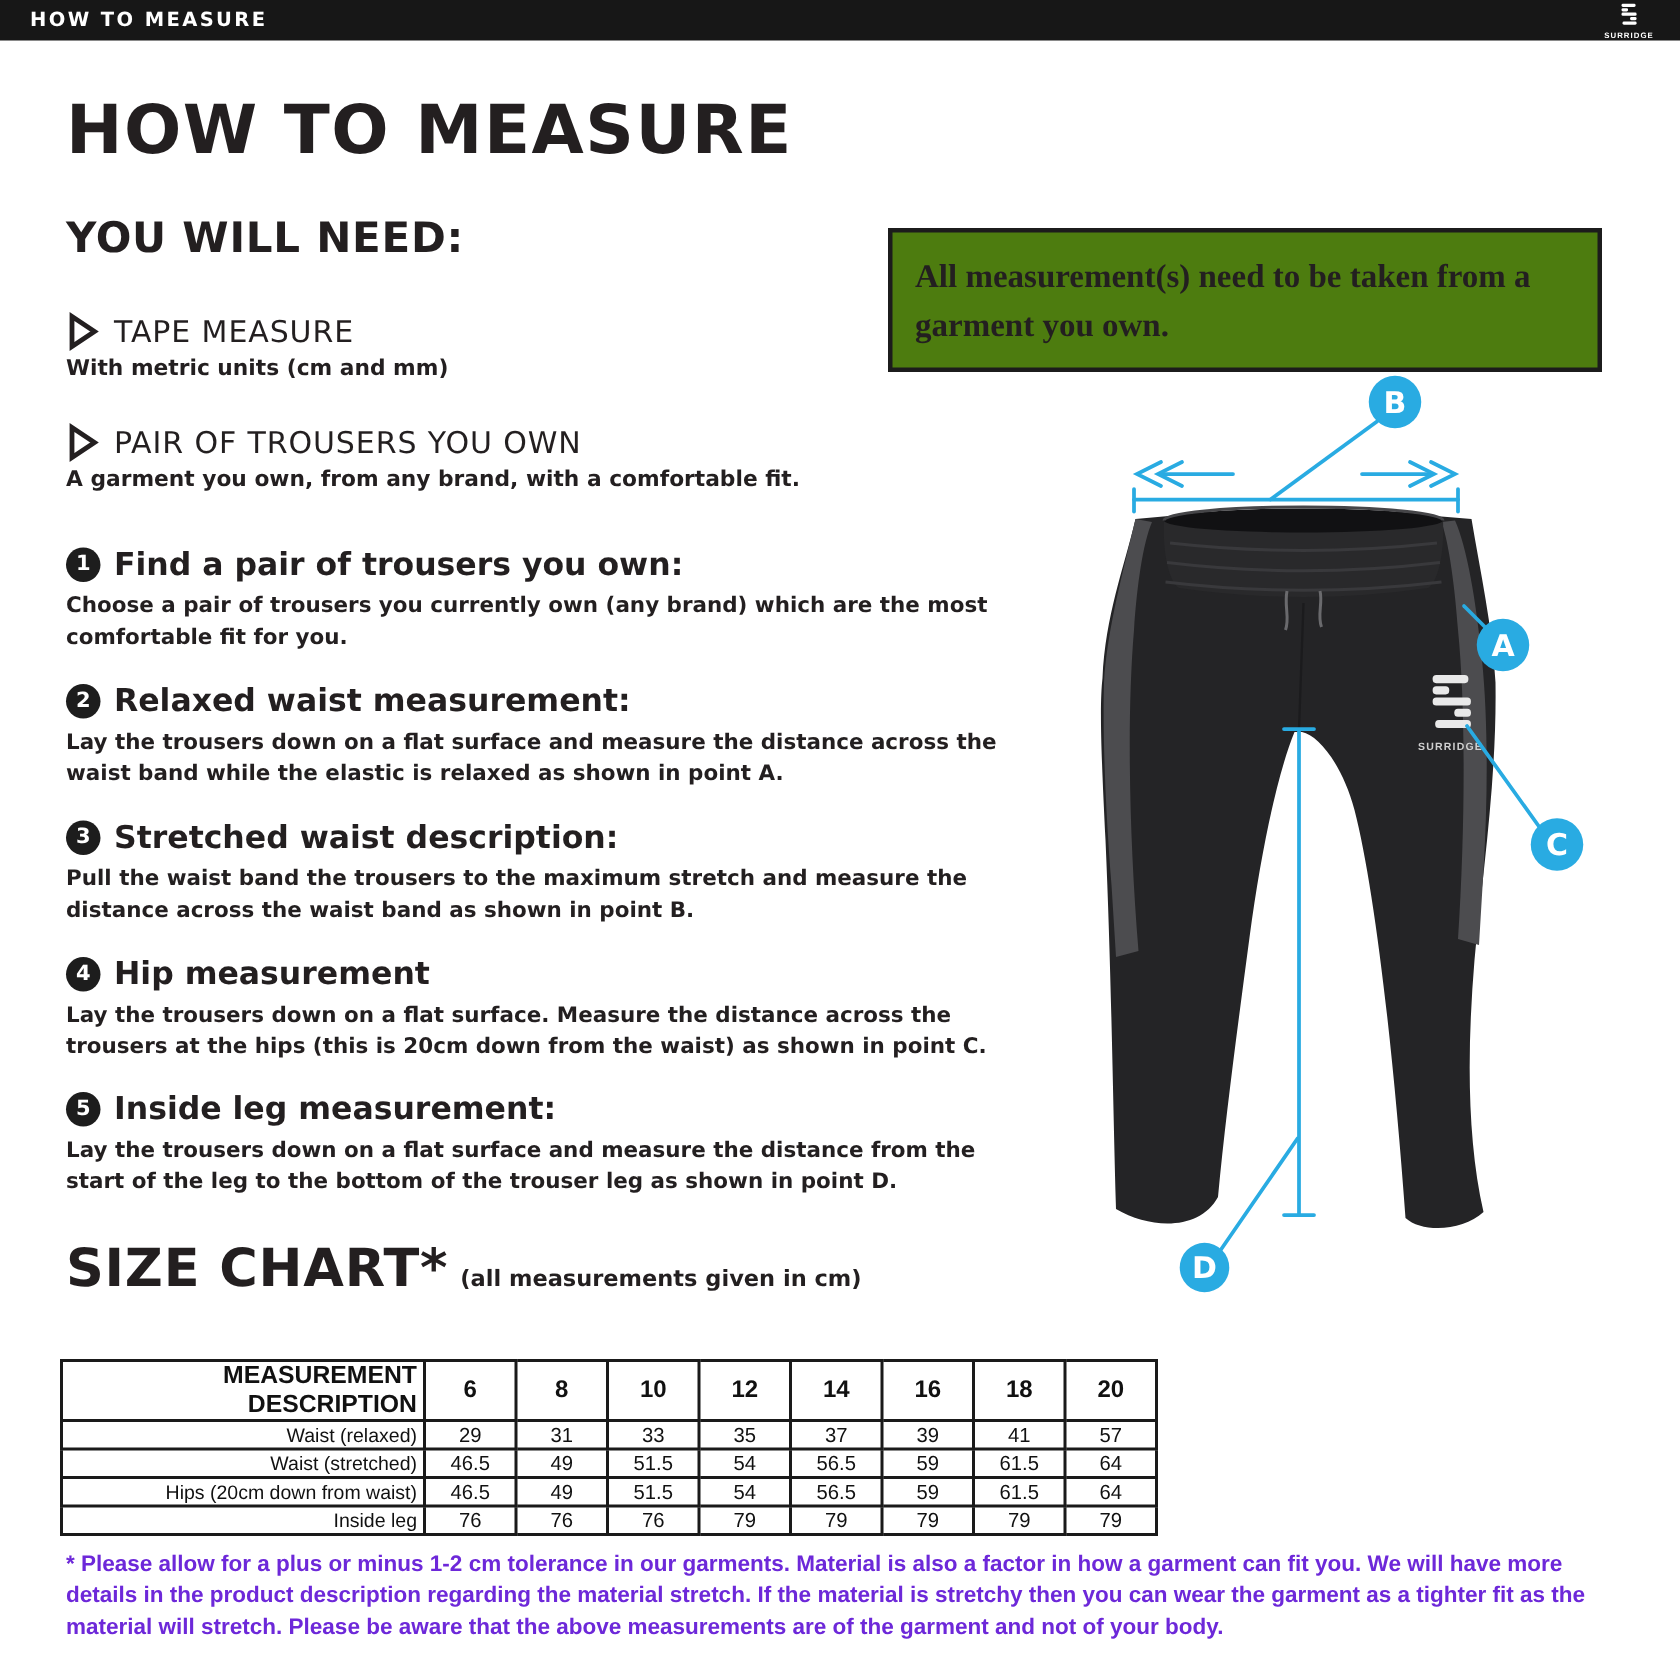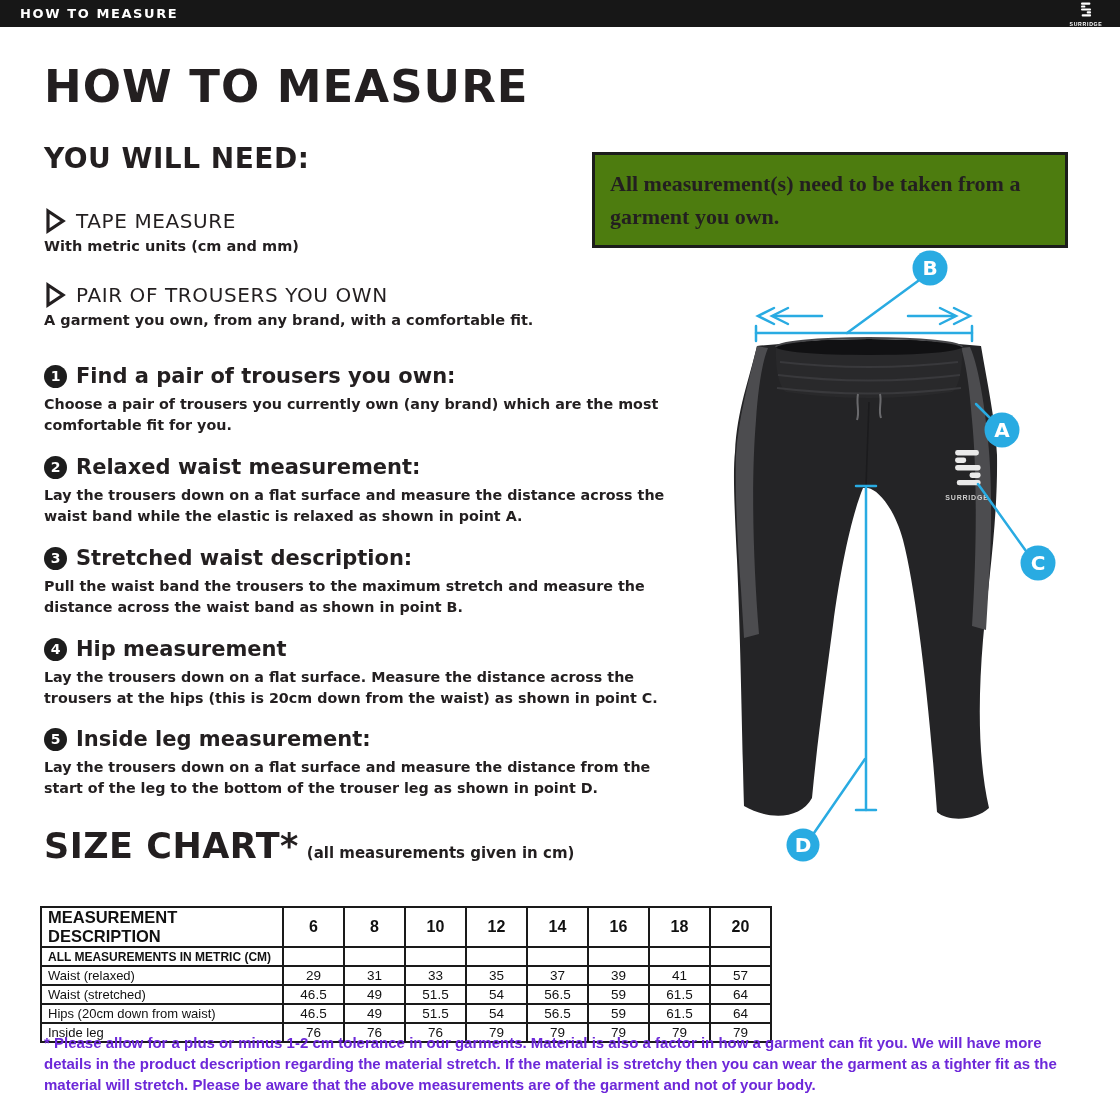--- a/index.html
+++ b/index.html
@@ -39,21 +39,21 @@
   .step-body{margin:6px 0 0 0;font-size:14.3px;font-weight:700;line-height:21px;width:622px;}
 
   
   .size-heading{position:absolute;left:44px;top:826px;display:flex;align-items:baseline;gap:8px;}
   .size-heading-main{font-size:35px;font-weight:700;letter-spacing:.5px;}
   .size-heading-sub{font-size:15px;font-weight:700;}
 
   table.size-table{position:absolute;left:40px;top:906px;border-collapse:collapse;
         font-family:"Liberation Sans",sans-serif;color:#111;background:#fff;}
   .size-table th,.size-table td{border:2px solid #1a1a1a;padding:0 4px;}
-  .size-table th.desc,.size-table td.desc{width:230px;text-align:left;padding-left:6px;}
+  .size-table th.desc,.size-table td.desc{width:230px;text-align:right;padding-left:6px;}
   .size-table th.szcol,.size-table td.val{width:51px;text-align:center;}
   .size-table thead th{height:26px;font-size:16px;font-weight:700;}
   .size-table thead th.desc{font-size:16.5px;}
   .size-table tr.section-row td{height:17px;font-size:12px;font-weight:700;}
   .size-table tr.data-row td{height:17px;font-size:13px;font-weight:400;}
   .size-table tr.data-row td.val{font-size:13.5px;}
 
   
   .footnote{position:absolute;left:44px;top:1032px;width:1034px;margin:0;
             font-family:"Liberation Sans",sans-serif;font-size:15px;font-weight:700;line-height:21px;color:#6d28d9;}
@@ -162,31 +162,20 @@
         <th class="szcol">8</th>
         <th class="szcol">10</th>
         <th class="szcol">12</th>
         <th class="szcol">14</th>
         <th class="szcol">16</th>
         <th class="szcol">18</th>
         <th class="szcol">20</th>
       </tr>
     </thead>
     <tbody>
-      <tr class="section-row">
-        <td class="desc">ALL MEASUREMENTS IN METRIC (CM)</td>
-        <td class="val"></td>
-          <td class="val"></td>
-        <td class="val"></td>
-          <td class="val"></td>
-        <td class="val"></td>
-          <td class="val"></td>
-        <td class="val"></td>
-          <td class="val"></td>
-      </tr>
       <tr class="data-row">
         <td class="desc">Waist (relaxed)</td>
         <td class="val">29</td>
         <td class="val">31</td>
         <td class="val">33</td>
         <td class="val">35</td>
         <td class="val">37</td>
         <td class="val">39</td>
         <td class="val">41</td>
         <td class="val">57</td>

